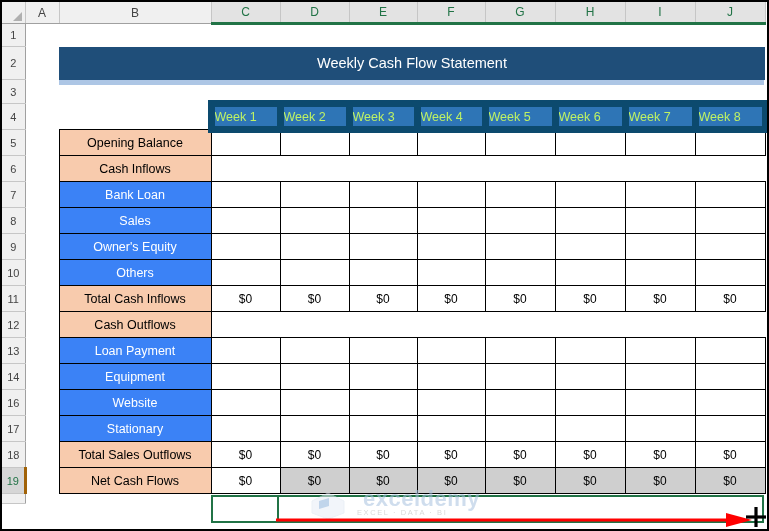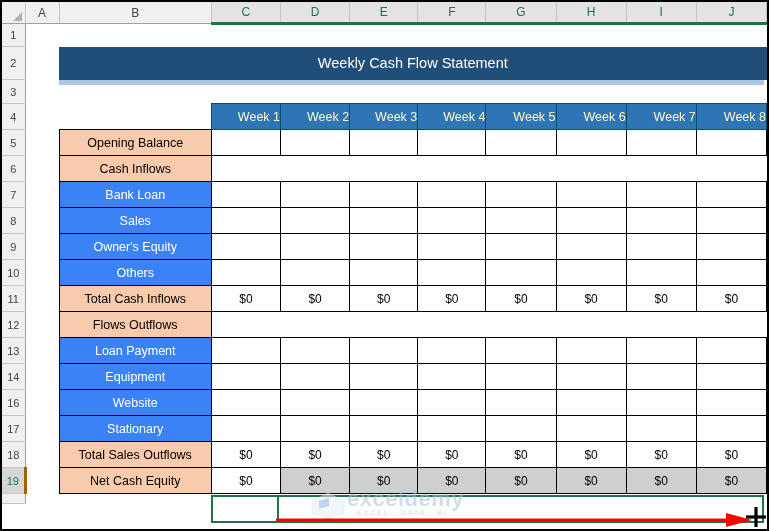--- a/index.html
+++ b/index.html
@@ -124,26 +124,26 @@
     font-size: 14.5px;
     font-weight: bold;
     text-align: center;
     vertical-align: middle;
     height: 28px;
   }
 
   
   .wk {
     background: #2e75b6;
-    color: #fef9c3;
+    color: #bef264;
     font-weight: bold;
     font-size: 12.5px;
-    text-align: right;
+    text-align: left;
     vertical-align: middle;
-    border: 1px solid #0c4a6e;
+    border: 7px solid #0c4a6e;
   }
 
   
   .selcell {
     background: #cfcfcf !important;
   }
   .activecell {
     background: #ffffff !important;
   }
 
@@ -165,21 +165,21 @@
     position: absolute;
     left: 305px;
     top: 484px;
     width: 170px;
     height: 36px;
     pointer-events: none;
     opacity: 0.55;
   }
   .wm-text {
     position: absolute;
-    left: 40px; top: 0px;
+    left: 56px; top: 0px;
     font-size: 22px;
     font-weight: bold;
     color: #a9c3e0;
     letter-spacing: 0.5px;
     font-family: "Liberation Sans", sans-serif;
   }
   .wm-sub {
     position: absolute;
     left: 50px; top: 22px;
     font-size: 7.5px;
@@ -384,21 +384,21 @@
         <td class="cell box">$0</td>
         <td class="cell box">$0</td>
         <td class="cell box">$0</td>
         <td class="cell box">$0</td>
         <td class="cell box">$0</td>
       </tr>
 
       <tr style="height:26px">
         <td class="rowhdr">12</td>
         <td class="cell"></td>
-        <td class="lbl peach">Flows Outflows</td>
+        <td class="lbl peach">Cash Outflows</td>
         <td class="cell boxh" colspan="8"></td>
       </tr>
 
       <tr style="height:26px">
         <td class="rowhdr">13</td>
         <td class="cell"></td>
         <td class="lbl blue">Loan Payment</td>
         <td class="cell box"></td>
         <td class="cell box"></td>
         <td class="cell box"></td>
@@ -462,21 +462,21 @@
         <td class="cell box">$0</td>
         <td class="cell box">$0</td>
         <td class="cell box">$0</td>
         <td class="cell box">$0</td>
         <td class="cell box">$0</td>
       </tr>
 
       <tr style="height:26px">
         <td class="rowhdr selrow">19</td>
         <td class="cell"></td>
-        <td class="lbl peach">Net Cash Equity</td>
+        <td class="lbl peach">Net Cash Flows</td>
         <td class="cell box activecell">$0</td>
         <td class="cell box selcell">$0</td>
         <td class="cell box selcell">$0</td>
         <td class="cell box selcell">$0</td>
         <td class="cell box selcell">$0</td>
         <td class="cell box selcell">$0</td>
         <td class="cell box selcell">$0</td>
         <td class="cell box selcell">$0</td>
       </tr>
 

